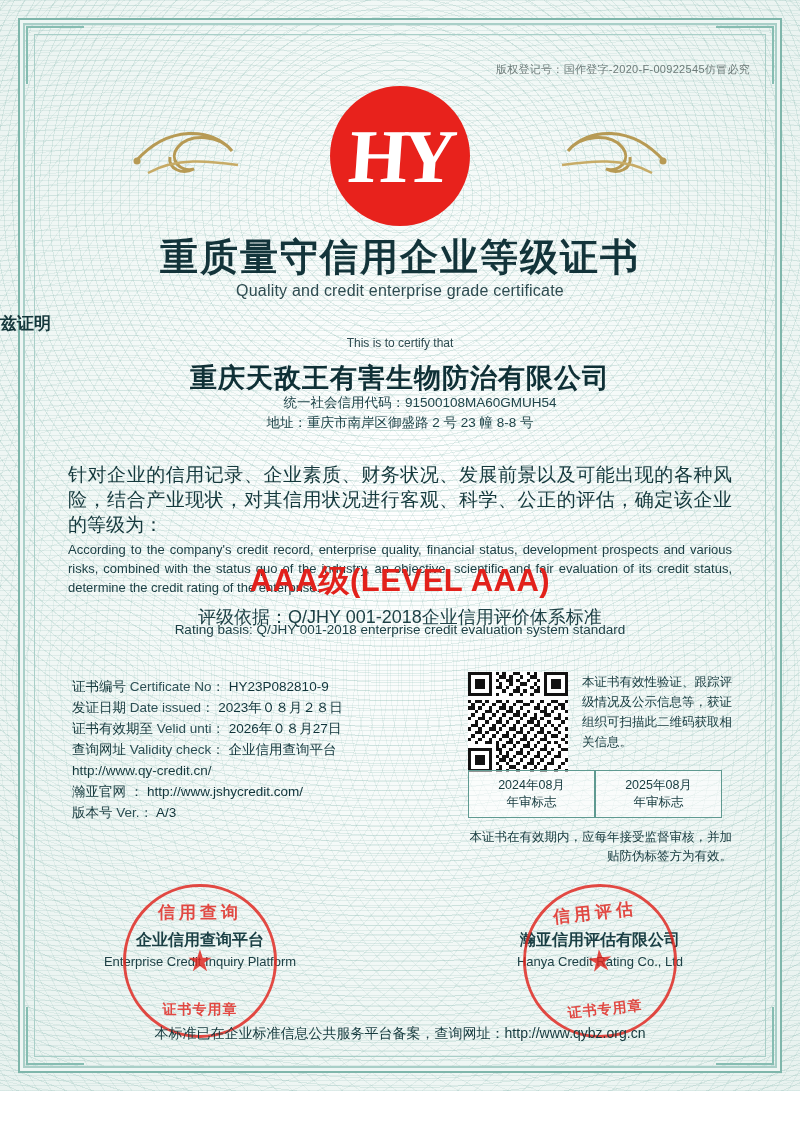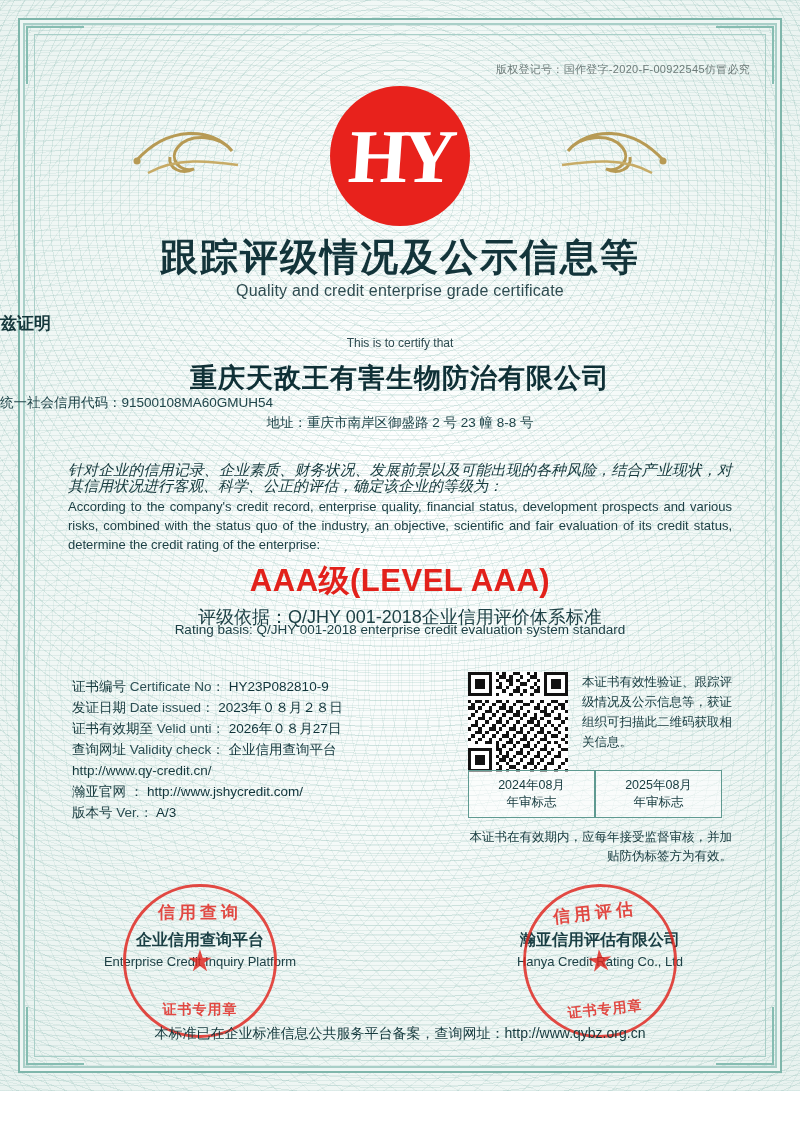--- a/index.html
+++ b/index.html
@@ -148,45 +148,45 @@
     font-size: 27px;
     font-weight: bold;
     color: #0f3036;
     letter-spacing: 1px;
     font-family: "DejaVu Sans", sans-serif;
   }
   .credit-code {
     position: absolute;
     top: 394px;
     left: 0; right: 0;
-    text-align: left;
+    text-align: center;
     font-size: 13.5px;
     color: #20454a;
+    padding-left: 40px;
   }
   .address {
     position: absolute;
     top: 414px;
     left: 0; right: 0;
     text-align: center;
     font-size: 13.5px;
     color: #20454a;
   }
 
   .body-block {
     position: absolute;
     top: 462px;
     left: 68px;
     right: 68px;
   }
   .body-zh {
-    font-size: 15px;
-    line-height: 16px;
+    font-size: 19px;
+    line-height: 25px;
     color: #14383c;
     text-align: justify;
-    font-style: italic;
   }
   .body-en {
     margin-top: 3px;
     font-size: 13px;
     line-height: 19px;
     color: #1d4045;
     text-align: justify;
   }
 
   .rating {
@@ -382,21 +382,21 @@
     </div>
     <svg class="flourish" viewBox="0 0 220 70">
       <g transform="translate(220,0) scale(-1,1)">
         <path d="M8 40 C 40 4, 84 6, 104 30 C 92 14, 62 12, 50 26 C 40 38, 52 52, 66 48 C 54 54, 40 48, 42 36" fill="none" stroke="#b79a54" stroke-width="3"></path>
         <path d="M20 52 C 48 36, 82 40, 110 44" fill="none" stroke="#c7ab66" stroke-width="2.5"></path>
         <circle cx="9" cy="40" r="3.5" fill="#b79a54"></circle>
       </g>
     </svg>
   </div>
 
-  <div class="title-zh">跟踪评级情况及公示信息等</div>
+  <div class="title-zh">重质量守信用企业等级证书</div>
   <div class="title-en">Quality and credit enterprise grade certificate</div>
   <div class="certify-zh">兹证明</div>
   <div class="certify-en">This is to certify that</div>
   <div class="company-name">重庆天敌王有害生物防治有限公司</div>
   <div class="credit-code">统一社会信用代码：91500108MA60GMUH54</div>
   <div class="address">地址：重庆市南岸区御盛路 2 号 23 幢 8-8 号</div>
 
   <div class="body-block">
     <div class="body-zh">针对企业的信用记录、企业素质、财务状况、发展前景以及可能出现的各种风险，结合产业现状，对其信用状况进行客观、科学、公正的评估，确定该企业的等级为：</div>
     <div class="body-en">According to the company's credit record, enterprise quality, financial status, development prospects and various risks, combined with the status quo of the industry, an objective, scientific and fair evaluation of its credit status, determine the credit rating of the enterprise:</div>

